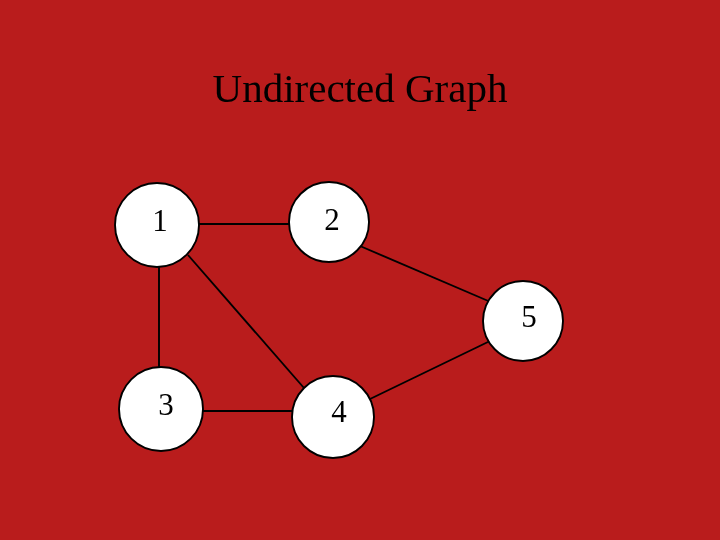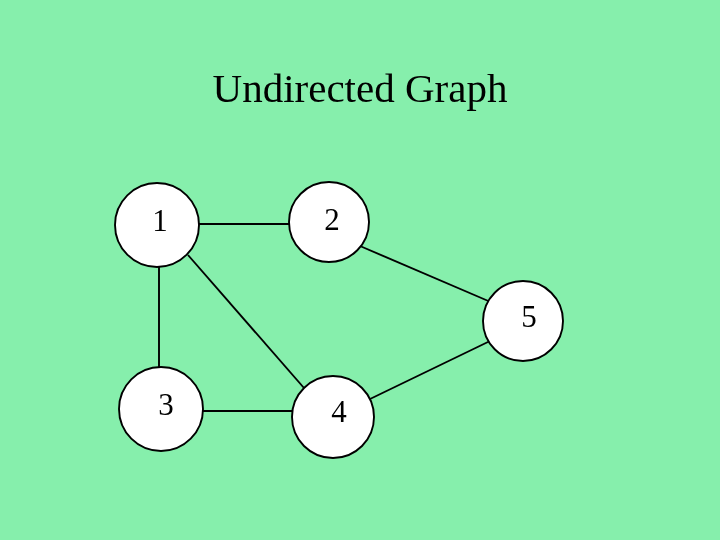--- a/index.html
+++ b/index.html
@@ -12,21 +12,21 @@
     width: 720px;
     height: 540px;
     overflow: hidden;
     font-family: "Liberation Serif", "DejaVu Serif", serif;
     color: #000000;
   }
   #slide {
     position: relative;
     width: 720px;
     height: 540px;
-    background: #86efac;
+    background: #b91c1c;
   }
   #slide-title {
     position: absolute;
     left: 0;
     top: 68px;
     width: 720px;
     text-align: center;
     font-family: "Liberation Serif", "DejaVu Serif", serif;
     font-size: 41px;
     font-weight: normal;

